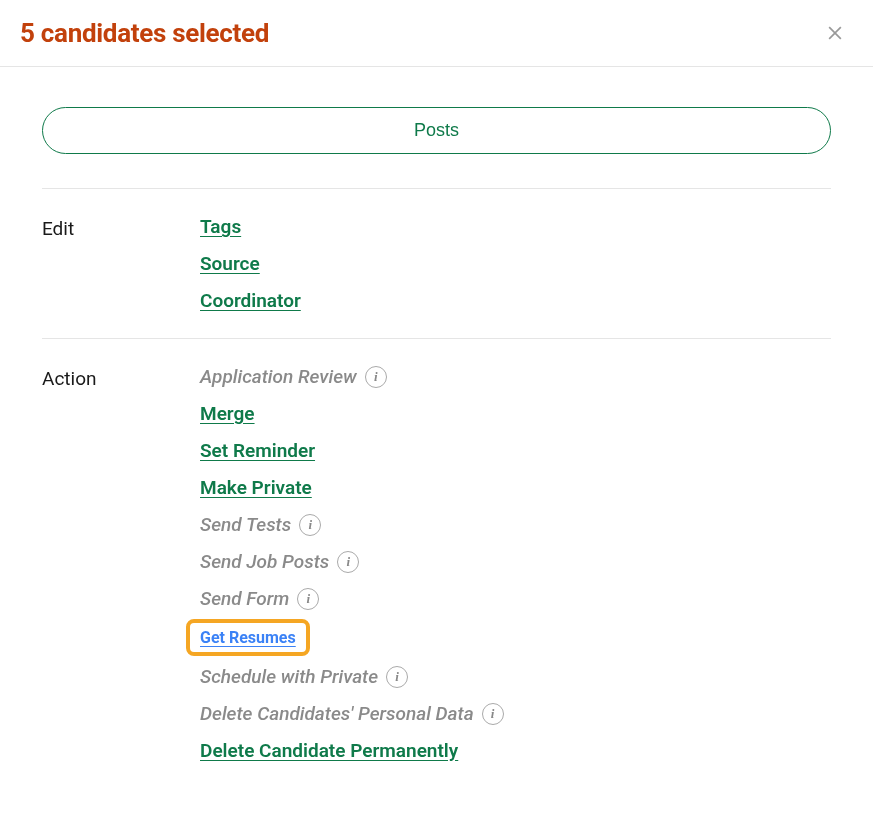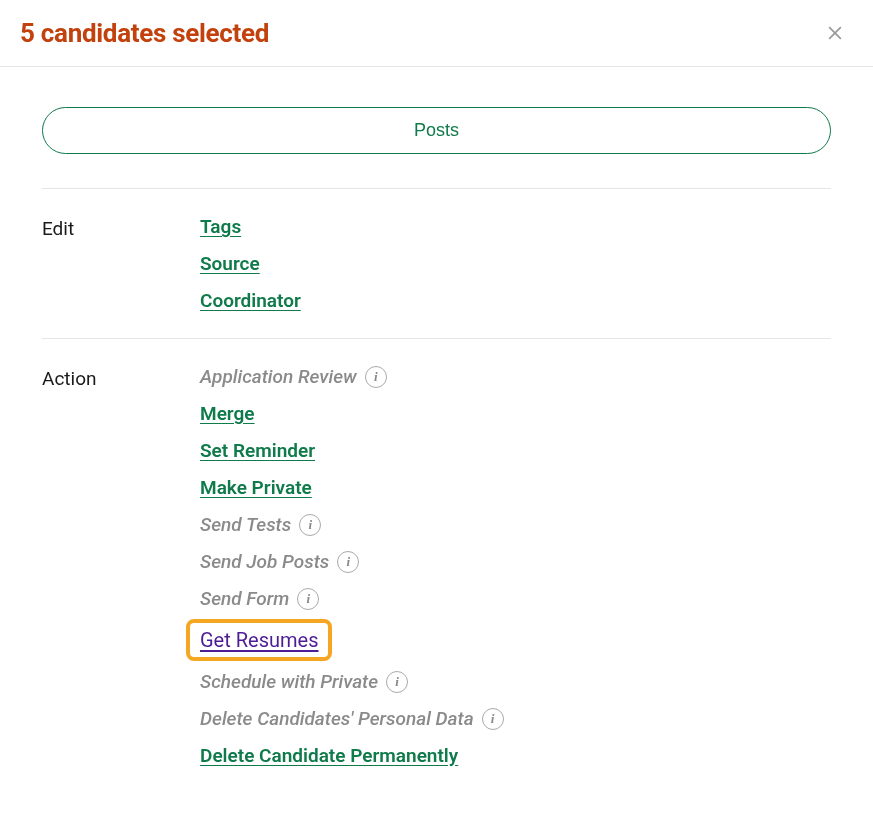--- a/index.html
+++ b/index.html
@@ -138,25 +138,25 @@
     .highlight-box {
       display: inline-block;
       border: 4px solid #f5a623;
       border-radius: 8px;
       padding: 5px 10px 5px 10px;
       margin-left: -14px;
       margin-top: -5px;
       margin-bottom: -5px;
     }
     .highlight-box a {
-      color: #4c1d95;
+      color: #3b82f6;
       text-decoration: underline;
       text-underline-offset: 3px;
-      font-size: 20px;
-      font-weight: 400;
+      font-size: 16px;
+      font-weight: 700;
       cursor: pointer;
     }
   </style>
 </head>
 <body>
 
 <div class="modal-header">
   <h1 class="modal-title">5 candidates selected</h1>
   <button class="close-btn">
     <svg viewBox="0 0 24 24" fill="none" stroke="currentColor" stroke-width="2">

